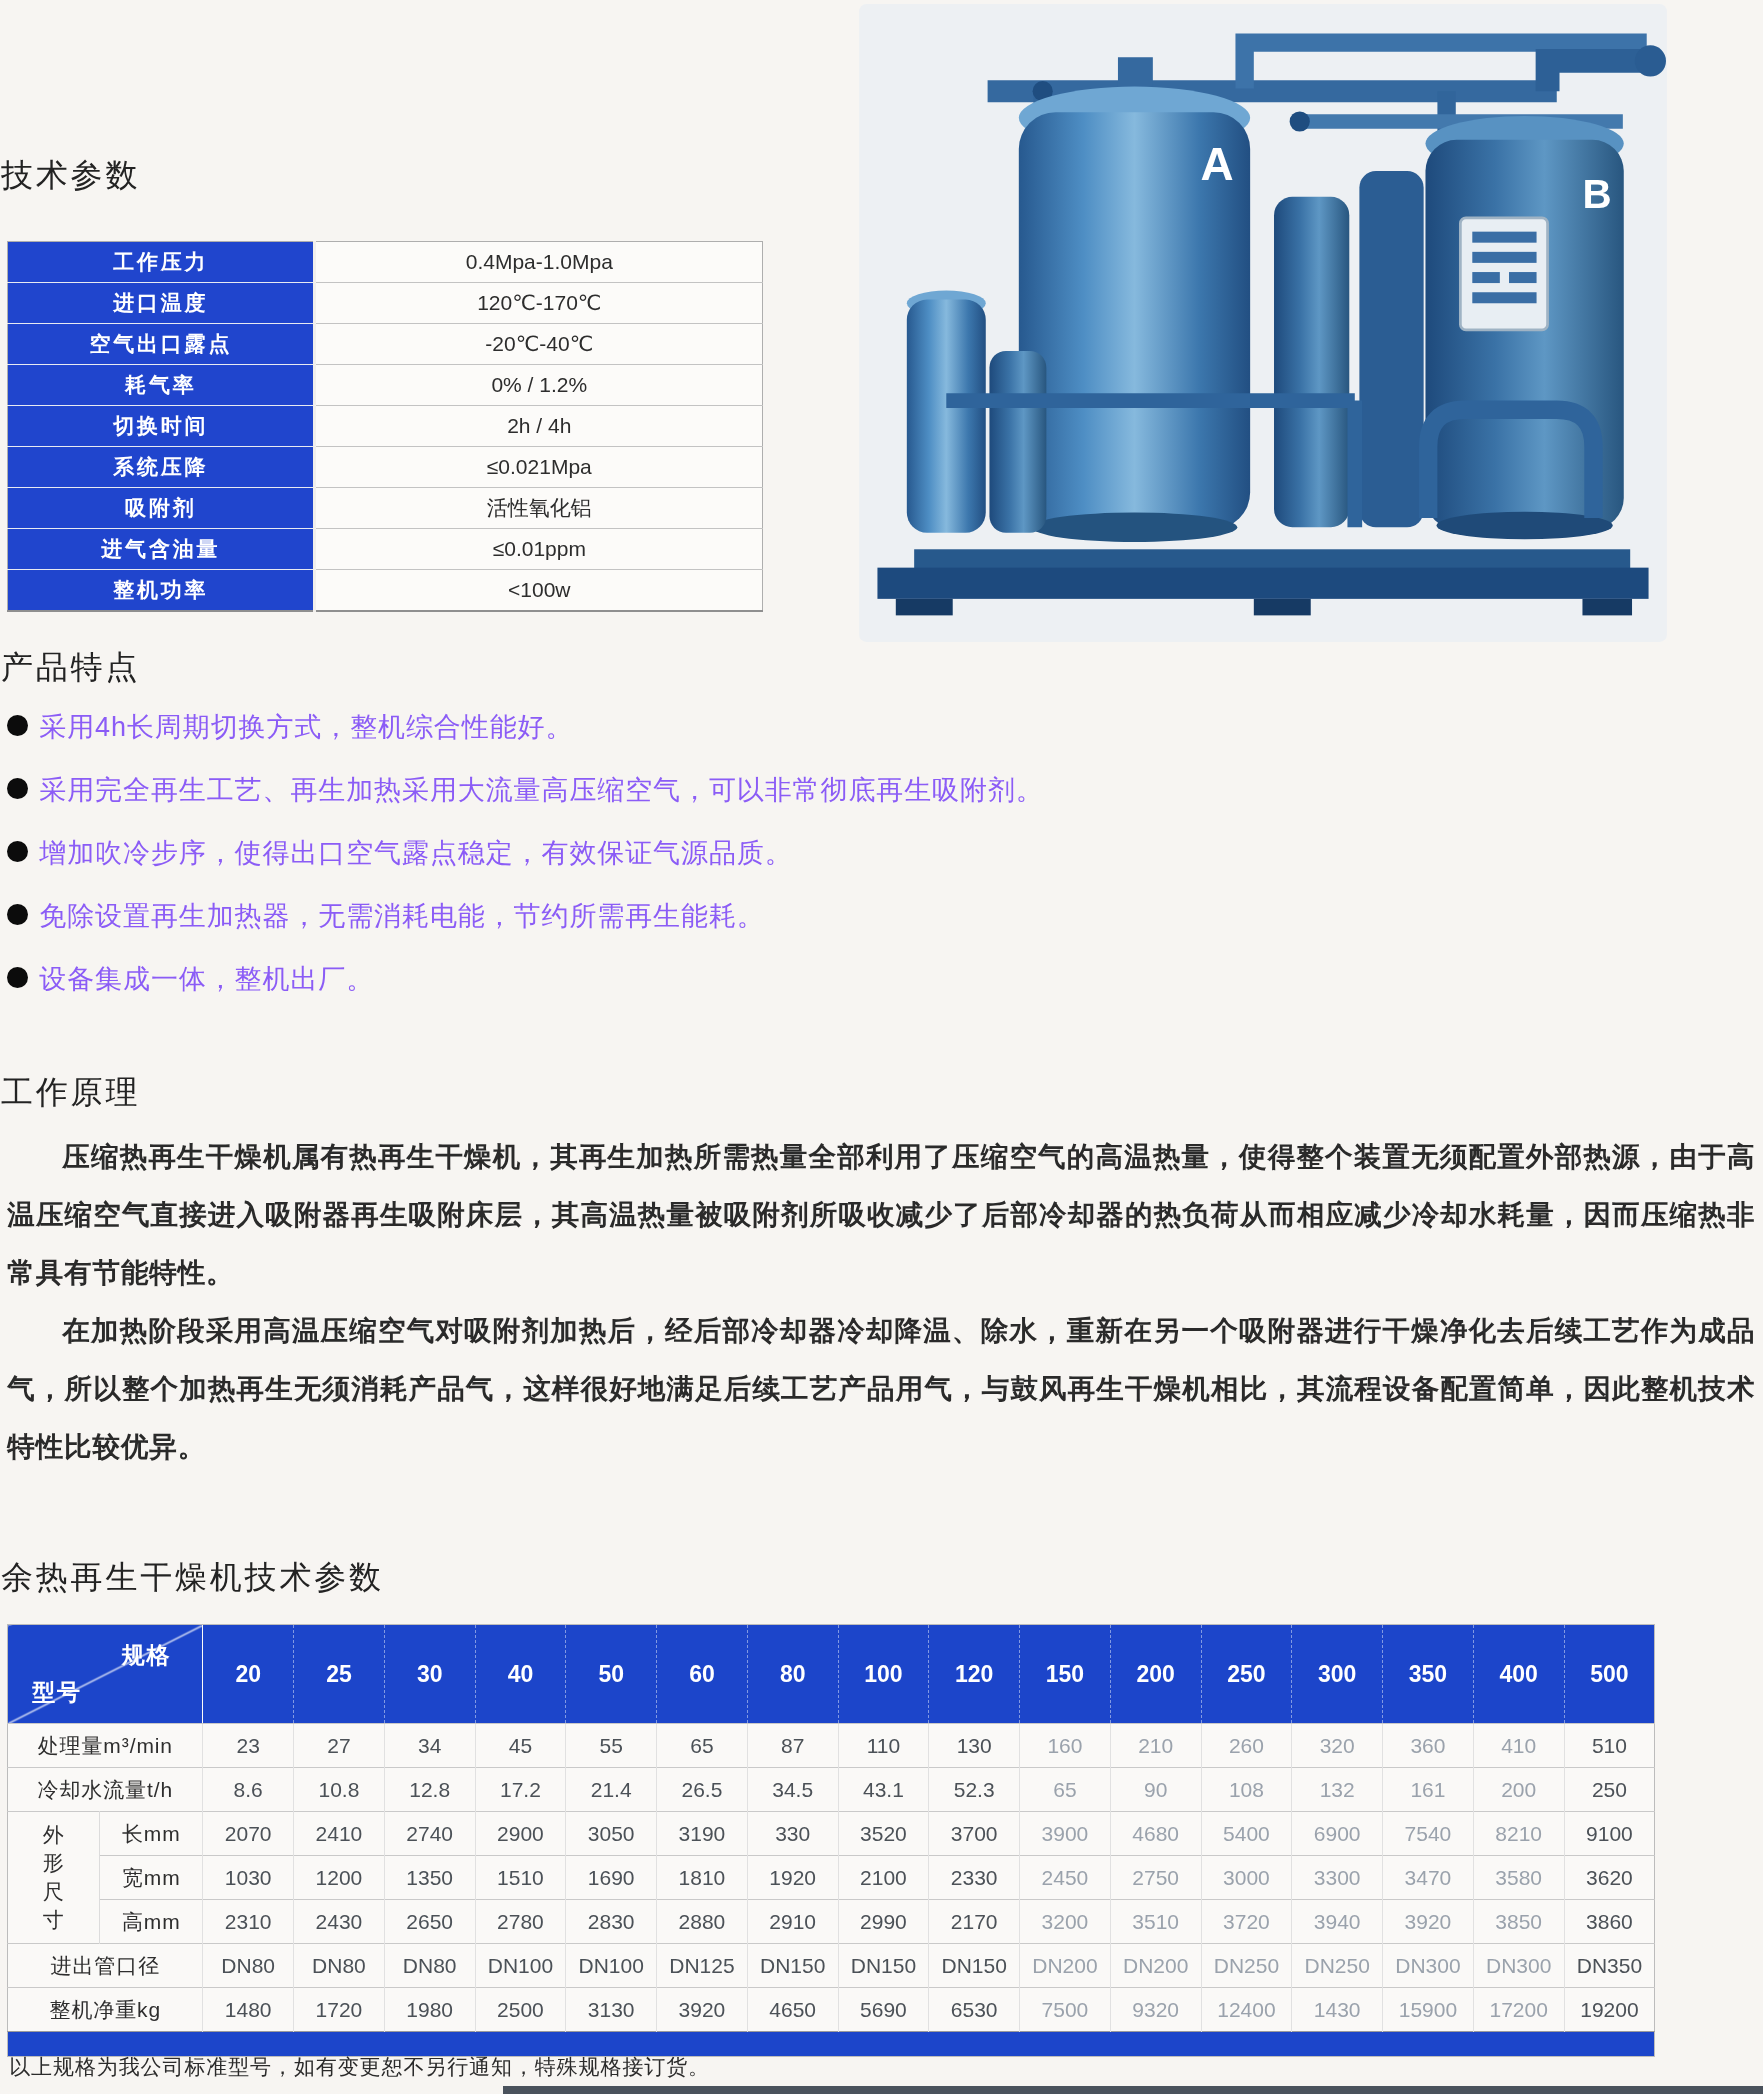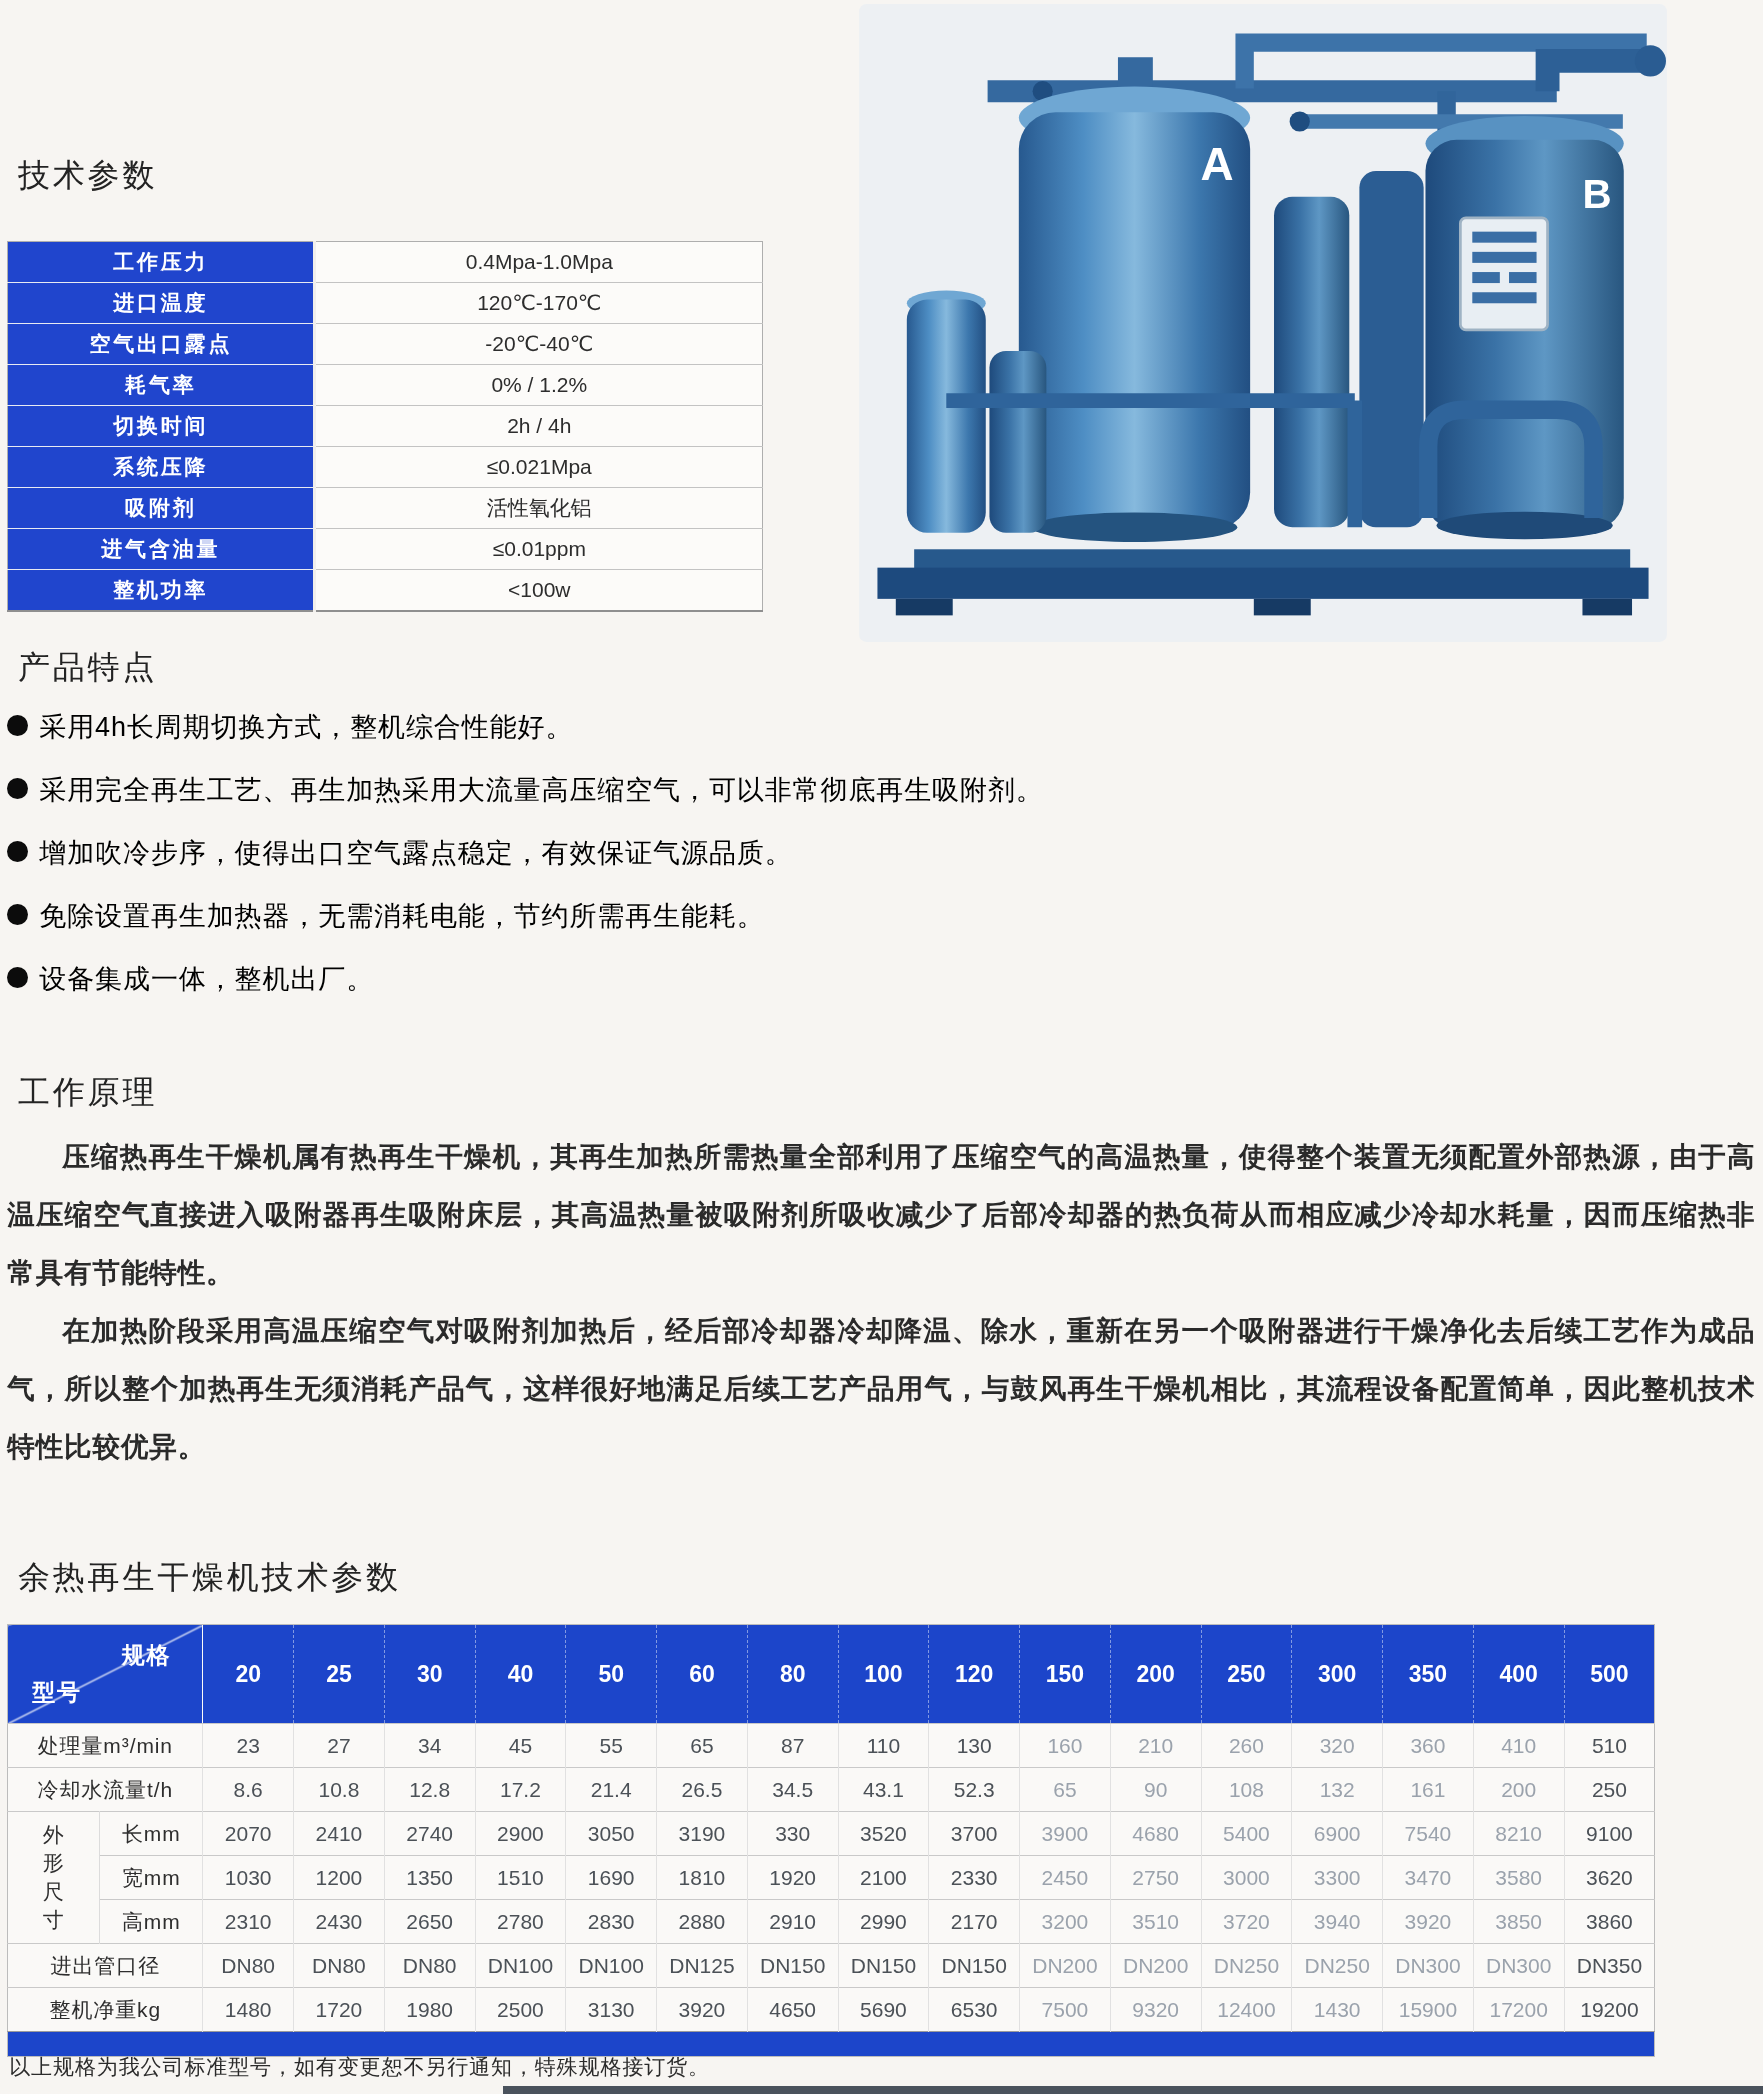--- a/index.html
+++ b/index.html
@@ -6,41 +6,41 @@
   .page{position:relative;width:1763px;height:2095px;background:#f7f5f2;overflow:hidden;
         font-family:"Liberation Sans","DejaVu Sans",sans-serif;color:#1f1f1f;}
 
   
   .title-row{position:absolute;top:5.5px;left:11px;display:flex;align-items:center;gap:18.4px;}
   .title-icon{width:53px;height:53px;background:#1a64cc;border-radius:6.4px;flex:none;
               display:flex;align-items:center;justify-content:center;}
   .page-title{margin:0;font-size:50px;font-weight:700;letter-spacing:3.7px;color:#0d0d0d;}
 
   
-  .sec-h{position:absolute;left:18px;margin:0;font-size:32px;font-weight:500;letter-spacing:2.8px;color:#232323;}
+  .sec-h{position:absolute;left:1px;margin:0;font-size:32px;font-weight:500;letter-spacing:2.8px;color:#232323;}
   #spec-heading{top:154px;}
   #features-heading{top:646px;}
   #principle-heading{top:1071px;}
   #model-heading{top:1556px;}
 
   
   #spec-table{position:absolute;top:241px;left:7.3px;width:755px;border-collapse:collapse;
               table-layout:fixed;border:0.9px solid #aeaeae;border-bottom:2.8px solid #8f8f8f;}
   #spec-table th{background:#2045cd;color:#fff;font-size:21px;font-weight:600;height:38px;
                  letter-spacing:2.8px;border-top:1.8px solid #e8eaf2;border-right:3.7px solid #f1efec;}
   #spec-table td{background:#fcfbf9;color:#2d2d2d;font-size:21px;text-align:center;height:38px;
                  border-top:0.9px solid #c3c3c3;}
   #spec-table tr:first-child th,#spec-table tr:first-child td{border-top:none;}
 
   
   .photo{position:absolute;left:859px;top:3.7px;width:808px;height:638px;}
 
   
   #features-list{position:absolute;top:709px;left:7.3px;margin:0;padding:0;list-style:none;width:1745px;}
-  #features-list li{display:flex;align-items:flex-start;font-size:27px;color:#000000;
+  #features-list li{display:flex;align-items:flex-start;font-size:27px;color:#8b5cf6;
                     margin-bottom:27px;letter-spacing:0.9px;}
   #features-list .dot{width:21px;height:21px;border-radius:50%;background:#0c0c0c;flex:none;
                       margin:5.5px 11px 0 0;}
 
   
   #principle-paragraphs{position:absolute;top:1128px;left:7.3px;width:1748px;}
   #principle-paragraphs p{margin:0;text-indent:2em;font-size:27.5px;line-height:58px;
                           text-align:justify;color:#2a2a2a;letter-spacing:0.9px;font-weight:bold;}
 
   

